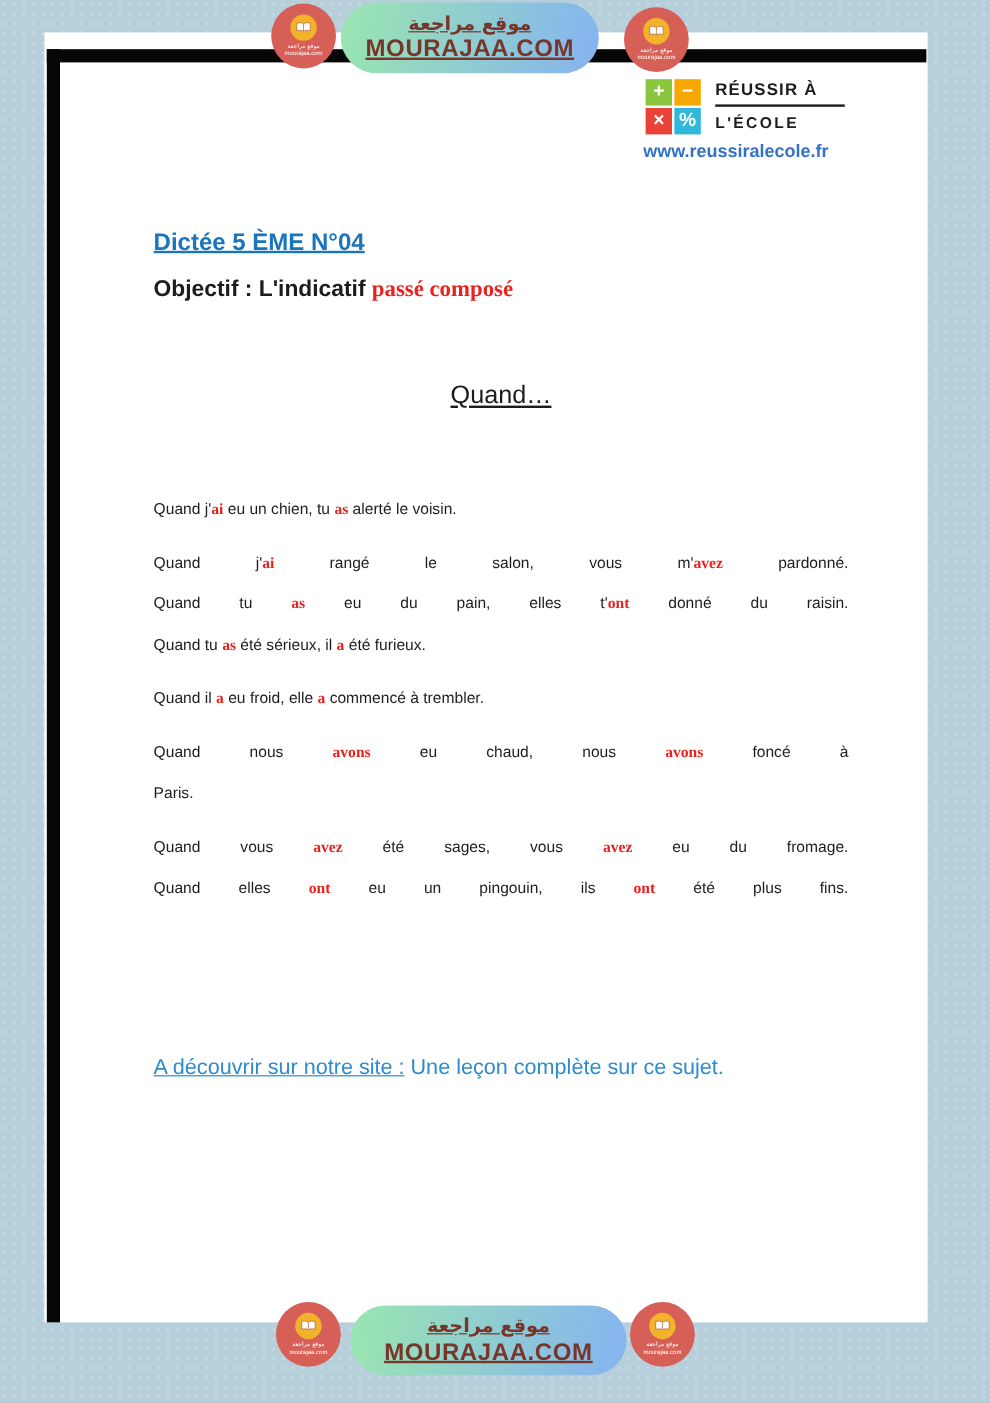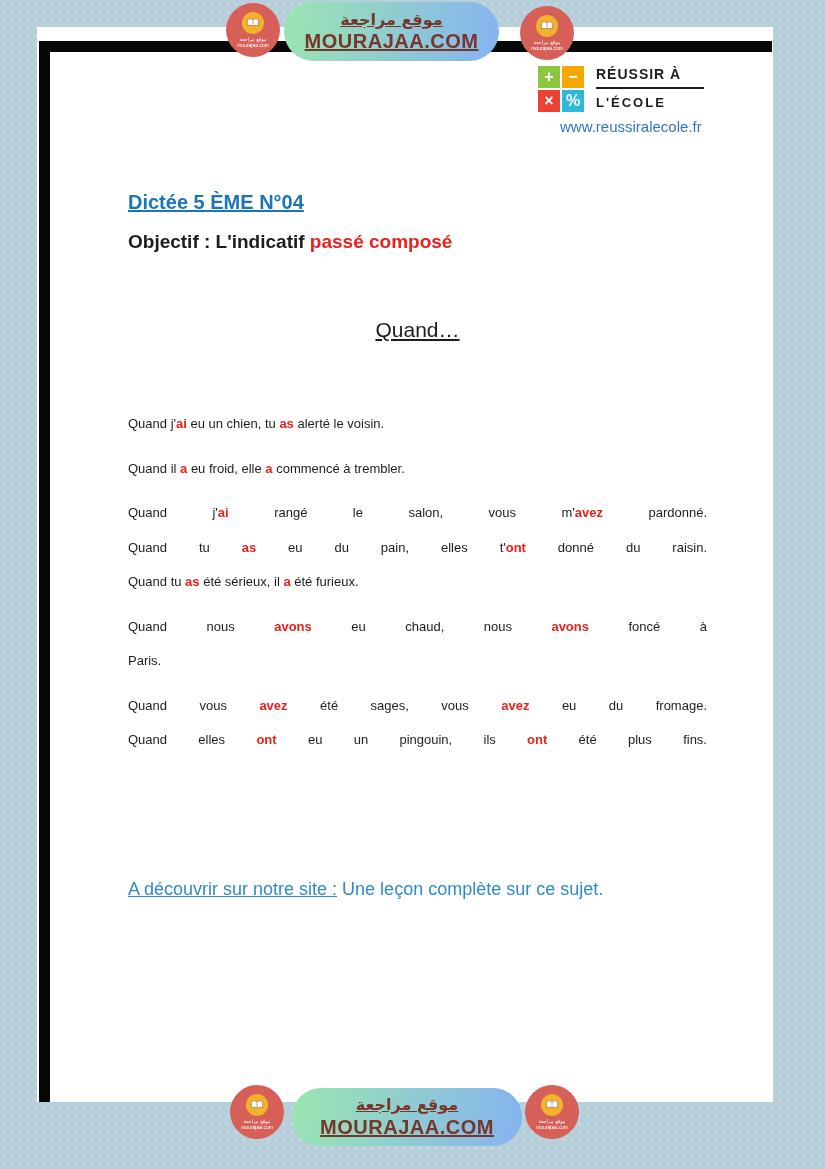--- a/index.html
+++ b/index.html
@@ -42,36 +42,36 @@
   .reussir-squares{position:absolute;left:538px;top:66px;width:46px;display:grid;grid-template-columns:22px 22px;grid-gap:2px;}
   .sq{width:22px;height:22px;display:flex;align-items:center;justify-content:center;color:#fff;font-weight:bold;font-size:16px;line-height:1;}
   .sq-plus{background:#8cc63f;}
   .sq-minus{background:#f6a800;}
   .sq-times{background:#ea4335;}
   .sq-divide{background:#2fb8d9;}
   .reussir-text{position:absolute;left:596px;top:66px;width:108px;color:#1c1c1c;text-align:left;}
   .reussir-text .l1{font-size:14px;font-weight:bold;letter-spacing:1px;white-space:nowrap;}
   .reussir-text .rule{height:2px;background:#1c1c1c;margin:5px 0 6px 0;}
   .reussir-text .l2{font-size:13px;font-weight:bold;letter-spacing:2px;white-space:nowrap;}
-  .reussir-url{position:absolute;left:560px;top:118px;width:170px;font-size:15px;font-weight:normal;color:#3472c8;white-space:nowrap;}
+  .reussir-url{position:absolute;left:536px;top:118px;width:170px;font-size:15px;font-weight:bold;color:#3472c8;white-space:nowrap;}
 
   
   .doc-title{position:absolute;left:128px;top:191px;font-size:20px;font-weight:bold;color:#1b75bc;text-decoration:underline;}
   .objective{position:absolute;left:128px;top:231px;font-size:19px;font-weight:bold;color:#1c1c1c;}
   .objective .red{color:#e8221c;}
   .doc-heading{position:absolute;left:128px;top:318px;width:579px;text-align:center;font-size:21px;color:#1c1c1c;}
   .doc-heading span{text-decoration:underline;}
   .body{position:absolute;left:128px;top:407px;width:579px;font-size:13px;color:#1e1e1e;}
   .block{margin-bottom:10px;}
   .block:nth-child(4){margin-top:4px;}
   .block:nth-child(5){margin-top:9px;}
   .block:nth-child(6){margin-top:14px;}
   .line{line-height:34.5px;}
   .line.justify{text-align:justify;text-align-last:justify;}
-  .red{color:#e8221c;font-weight:bold;}
+  .red{color:#e8221c;font-weight:bold;font-family:Liberation Serif, serif;}
   .footer-note{position:absolute;left:128px;top:879px;font-size:18px;color:#2f8bcb;}
   .footer-note .u{text-decoration:underline;}
 </style>
 </head>
 <body>
 
 <div class="screen">
 
   <div class="paper"></div>
   <div class="bar-top"></div>
@@ -123,26 +123,26 @@
   </div>
   <div class="doc-heading">
     <span>Quand…</span>
   </div>
 
   <div class="body">
       <div class="block">
         <div class="line"><span>Quand j'</span><span class="red">ai</span><span> eu un chien, tu </span><span class="red">as</span><span> alerté le voisin.</span></div>
       </div>
       <div class="block">
-        <div class="line"><span>Quand il </span><span class="red">a</span><span> eu froid, elle </span><span class="red">a</span><span> commencé à trembler.</span></div>
-      </div>
-      <div class="block">
         <div class="line justify"><span>Quand j'</span><span class="red">ai</span><span> rangé le salon, vous m'</span><span class="red">avez</span><span> pardonné.</span></div>
         <div class="line justify"><span>Quand tu </span><span class="red">as</span><span> eu du pain, elles t'</span><span class="red">ont</span><span> donné du raisin.</span></div>
         <div class="line"><span>Quand tu </span><span class="red">as</span><span> été sérieux, il </span><span class="red">a</span><span> été furieux.</span></div>
+      </div>
+      <div class="block">
+        <div class="line"><span>Quand il </span><span class="red">a</span><span> eu froid, elle </span><span class="red">a</span><span> commencé à trembler.</span></div>
       </div>
       <div class="block">
         <div class="line justify"><span>Quand nous </span><span class="red">avons</span><span> eu chaud, nous </span><span class="red">avons</span><span> foncé à</span></div>
         <div class="line"><span>Paris.</span></div>
       </div>
       <div class="block">
         <div class="line justify"><span>Quand vous </span><span class="red">avez</span><span> été sages, vous </span><span class="red">avez</span><span> eu du fromage.</span></div>
         <div class="line justify"><span>Quand elles </span><span class="red">ont</span><span> eu un pingouin, ils </span><span class="red">ont</span><span> été plus fins.</span></div>
       </div>
     </div>

